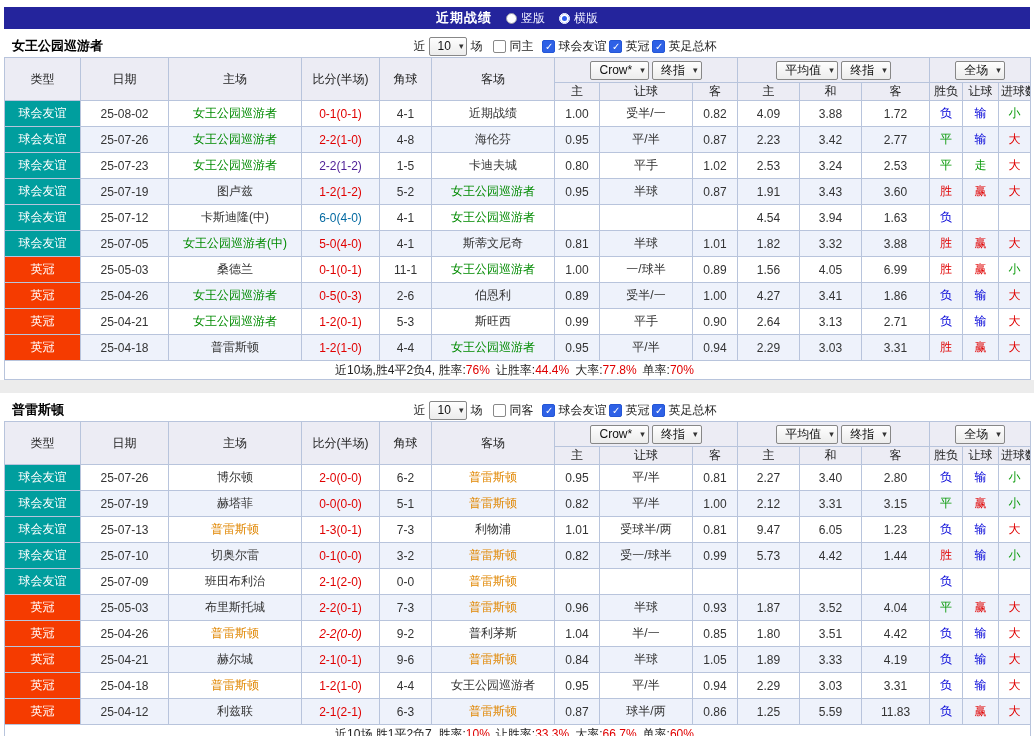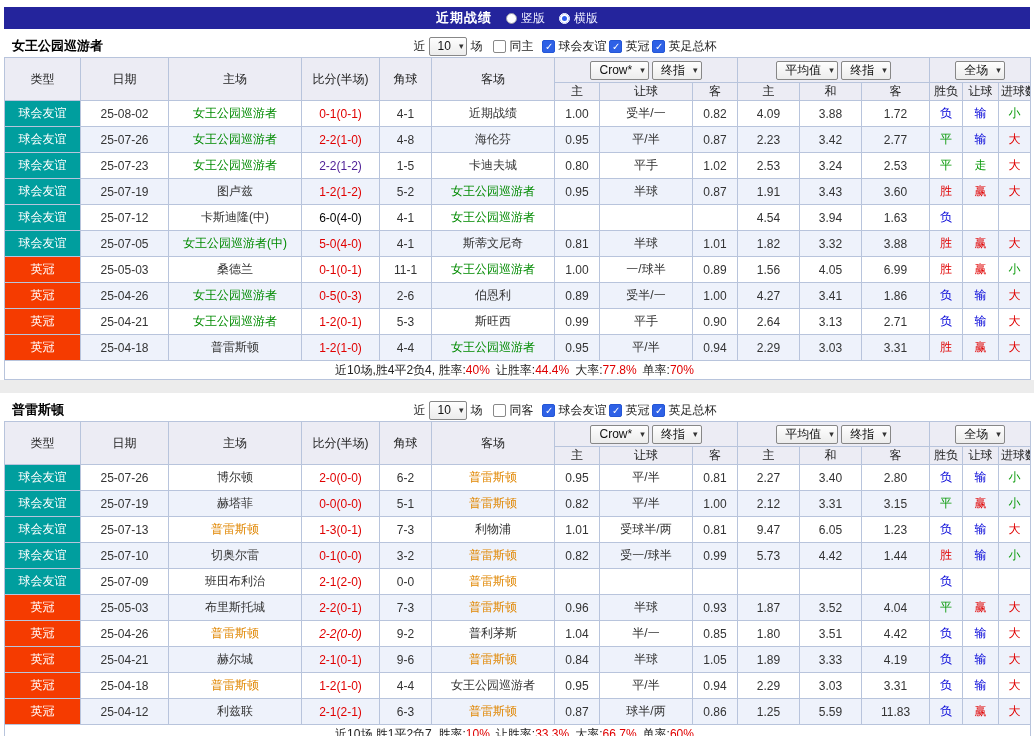--- a/index.html
+++ b/index.html
@@ -239,21 +239,21 @@
             <td>3.43</td>
             <td>3.60</td>
             <td style="color: rgb(224, 0, 0);">胜</td>
             <td style="color: rgb(224, 0, 0);">赢</td>
             <td style="color: rgb(224, 0, 0);">大</td>
           </tr>
           <tr>
             <td class="type" style="background: rgb(0, 158, 158);">球会友谊</td>
             <td>25-07-12</td>
             <td>卡斯迪隆(中)</td>
-            <td style="color: #000000;">6-0(4-0)</td>
+            <td style="color: #0369a1;">6-0(4-0)</td>
             <td>4-1</td>
             <td style="color: rgb(0, 138, 0);">女王公园巡游者</td>
             <td></td>
             <td></td>
             <td></td>
             <td>4.54</td>
             <td>3.94</td>
             <td>1.63</td>
             <td style="color: rgb(0, 0, 216);">负</td>
             <td></td>
@@ -338,21 +338,21 @@
             <td>平/半</td>
             <td>0.94</td>
             <td>2.29</td>
             <td>3.03</td>
             <td>3.31</td>
             <td style="color: rgb(224, 0, 0);">胜</td>
             <td style="color: rgb(224, 0, 0);">赢</td>
             <td style="color: rgb(224, 0, 0);">大</td>
           </tr>
           <tr class="summary">
-            <td colspan="15"><span>近10场,胜4平2负4, </span><span>胜率:</span><span class="sum-v">40%</span><span>让胜率:</span><span class="sum-v">44.4%</span><span>大率:</span><span class="sum-v">77.8%</span><span>单率:</span><span class="sum-v">70%</span></td>
+            <td colspan="15"><span>近10场,胜4平2负4, </span><span>胜率:</span><span class="sum-v">76%</span><span>让胜率:</span><span class="sum-v">44.4%</span><span>大率:</span><span class="sum-v">77.8%</span><span>单率:</span><span class="sum-v">70%</span></td>
           </tr>
         </tbody>
     </table>
   </section>
 
   <div class="gap"></div>
 
   <section class="block">
     <div class="teamrow">
       <span class="teamname">普雷斯顿</span>

